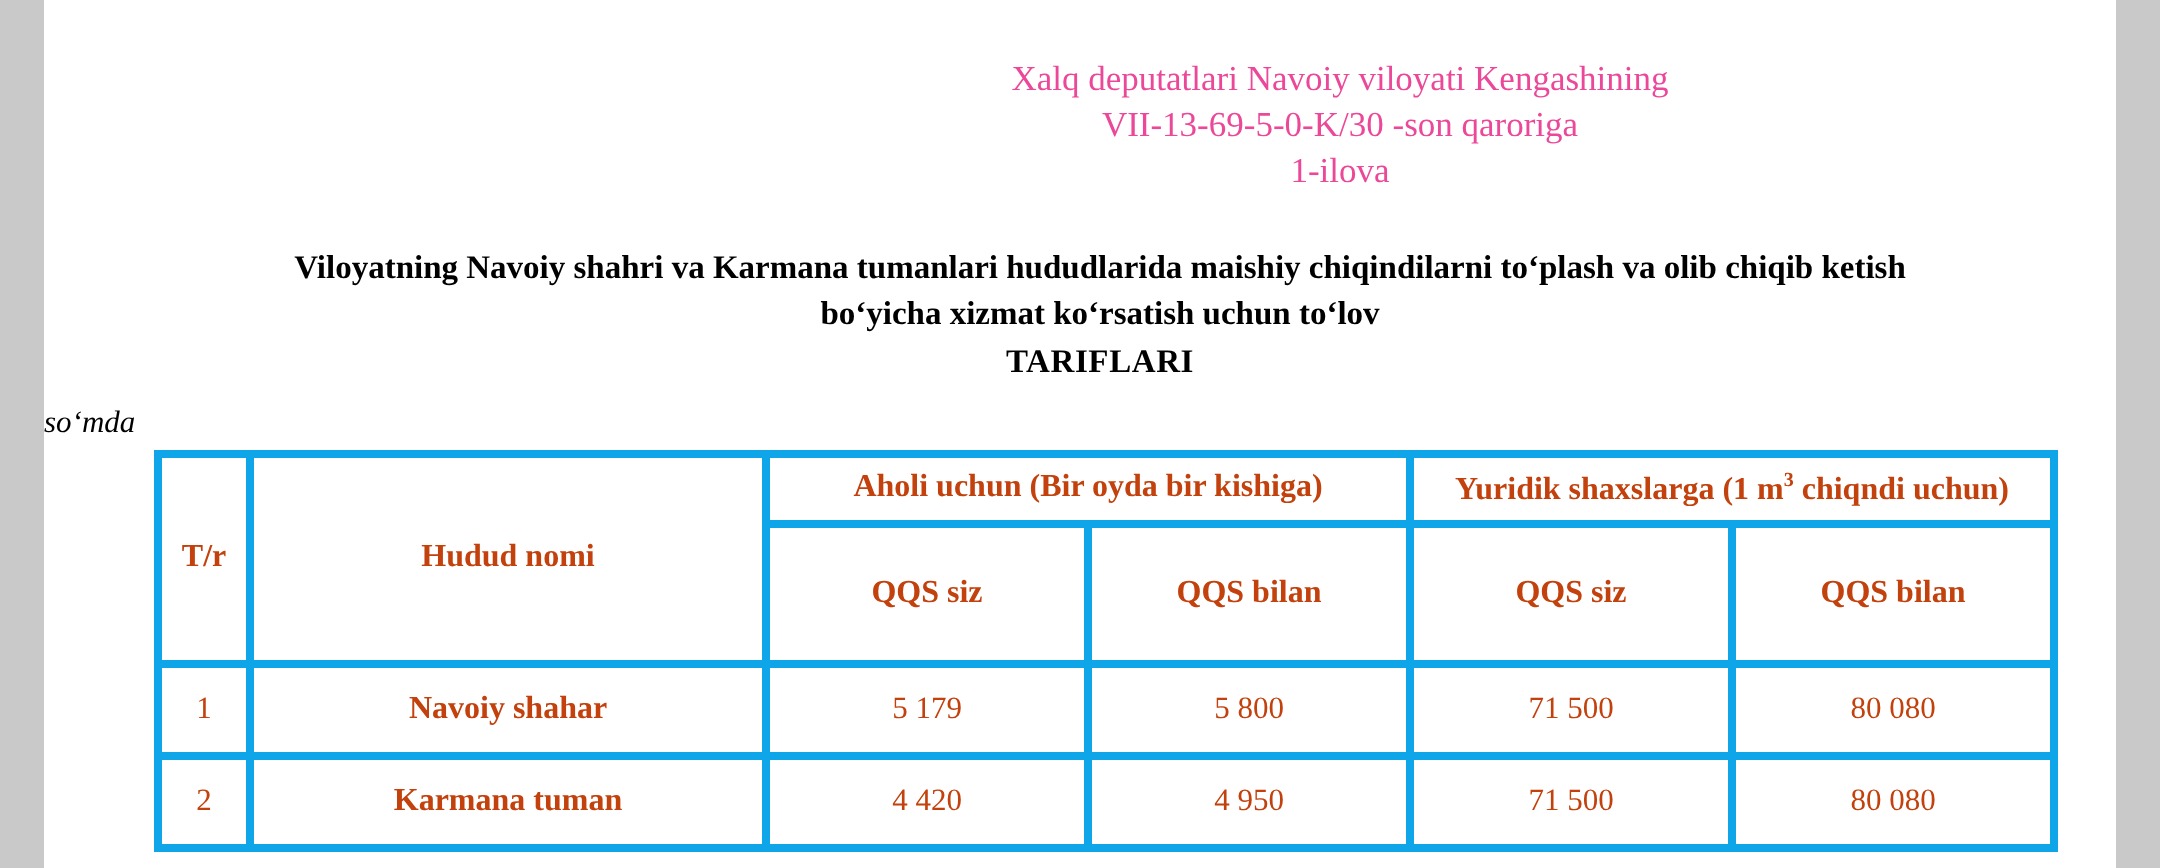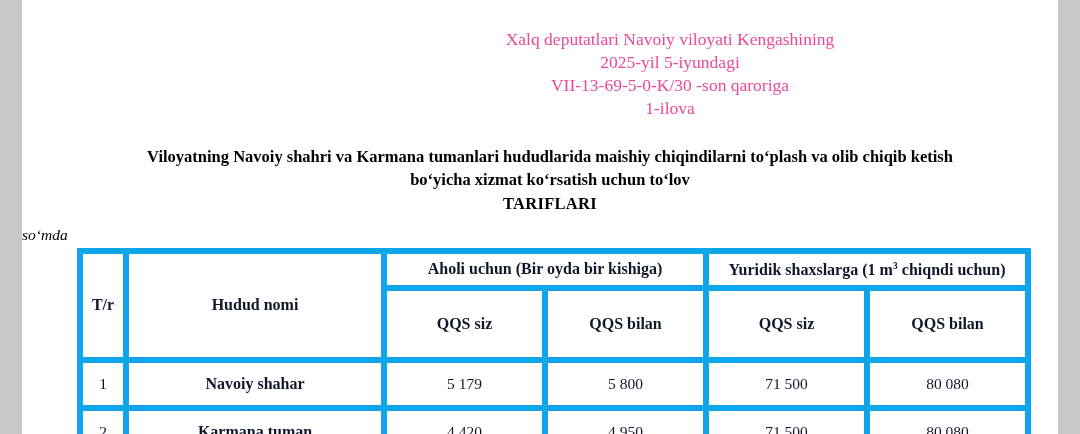--- a/index.html
+++ b/index.html
@@ -56,24 +56,24 @@
     color: #000;
   }
   table.tariff {
     border-collapse: collapse;
     margin-left: 55px;
     margin-top: 4px;
     width: 950px;
     table-layout: fixed;
   }
   table.tariff th, table.tariff td {
-    border: 6px solid #0ea5e9;
+    border: 4px solid #0ea5e9;
     text-align: center;
     vertical-align: middle;
-    color: #0f172a;
+    color: #c2410c;
   }
   th.head-cell {
     font-weight: bold;
     font-size: 16px;
     padding: 6px 4px;
   }
   th.sub-head {
     font-weight: bold;
     font-size: 16px;
     height: 36px;
@@ -100,21 +100,20 @@
     vertical-align: super;
   }
 </style>
 </head>
 <body>
 
 <div class="page">
 
   <div class="header-block">
     <div>Xalq deputatlari Navoiy viloyati Kengashining</div>
-    <div>2025-yil 5-iyundagi</div>
     <div>VII-13-69-5-0-K/30 -son qaroriga</div>
     <div>1-ilova</div>
   </div>
 
   <div class="title-block">
     <div>Viloyatning Navoiy shahri va Karmana tumanlari hududlarida maishiy chiqindilarni to‘plash va olib chiqib ketish</div>
     <div>bo‘yicha xizmat ko‘rsatish uchun to‘lov</div>
     <div class="title-line3">TARIFLARI</div>
   </div>
 

